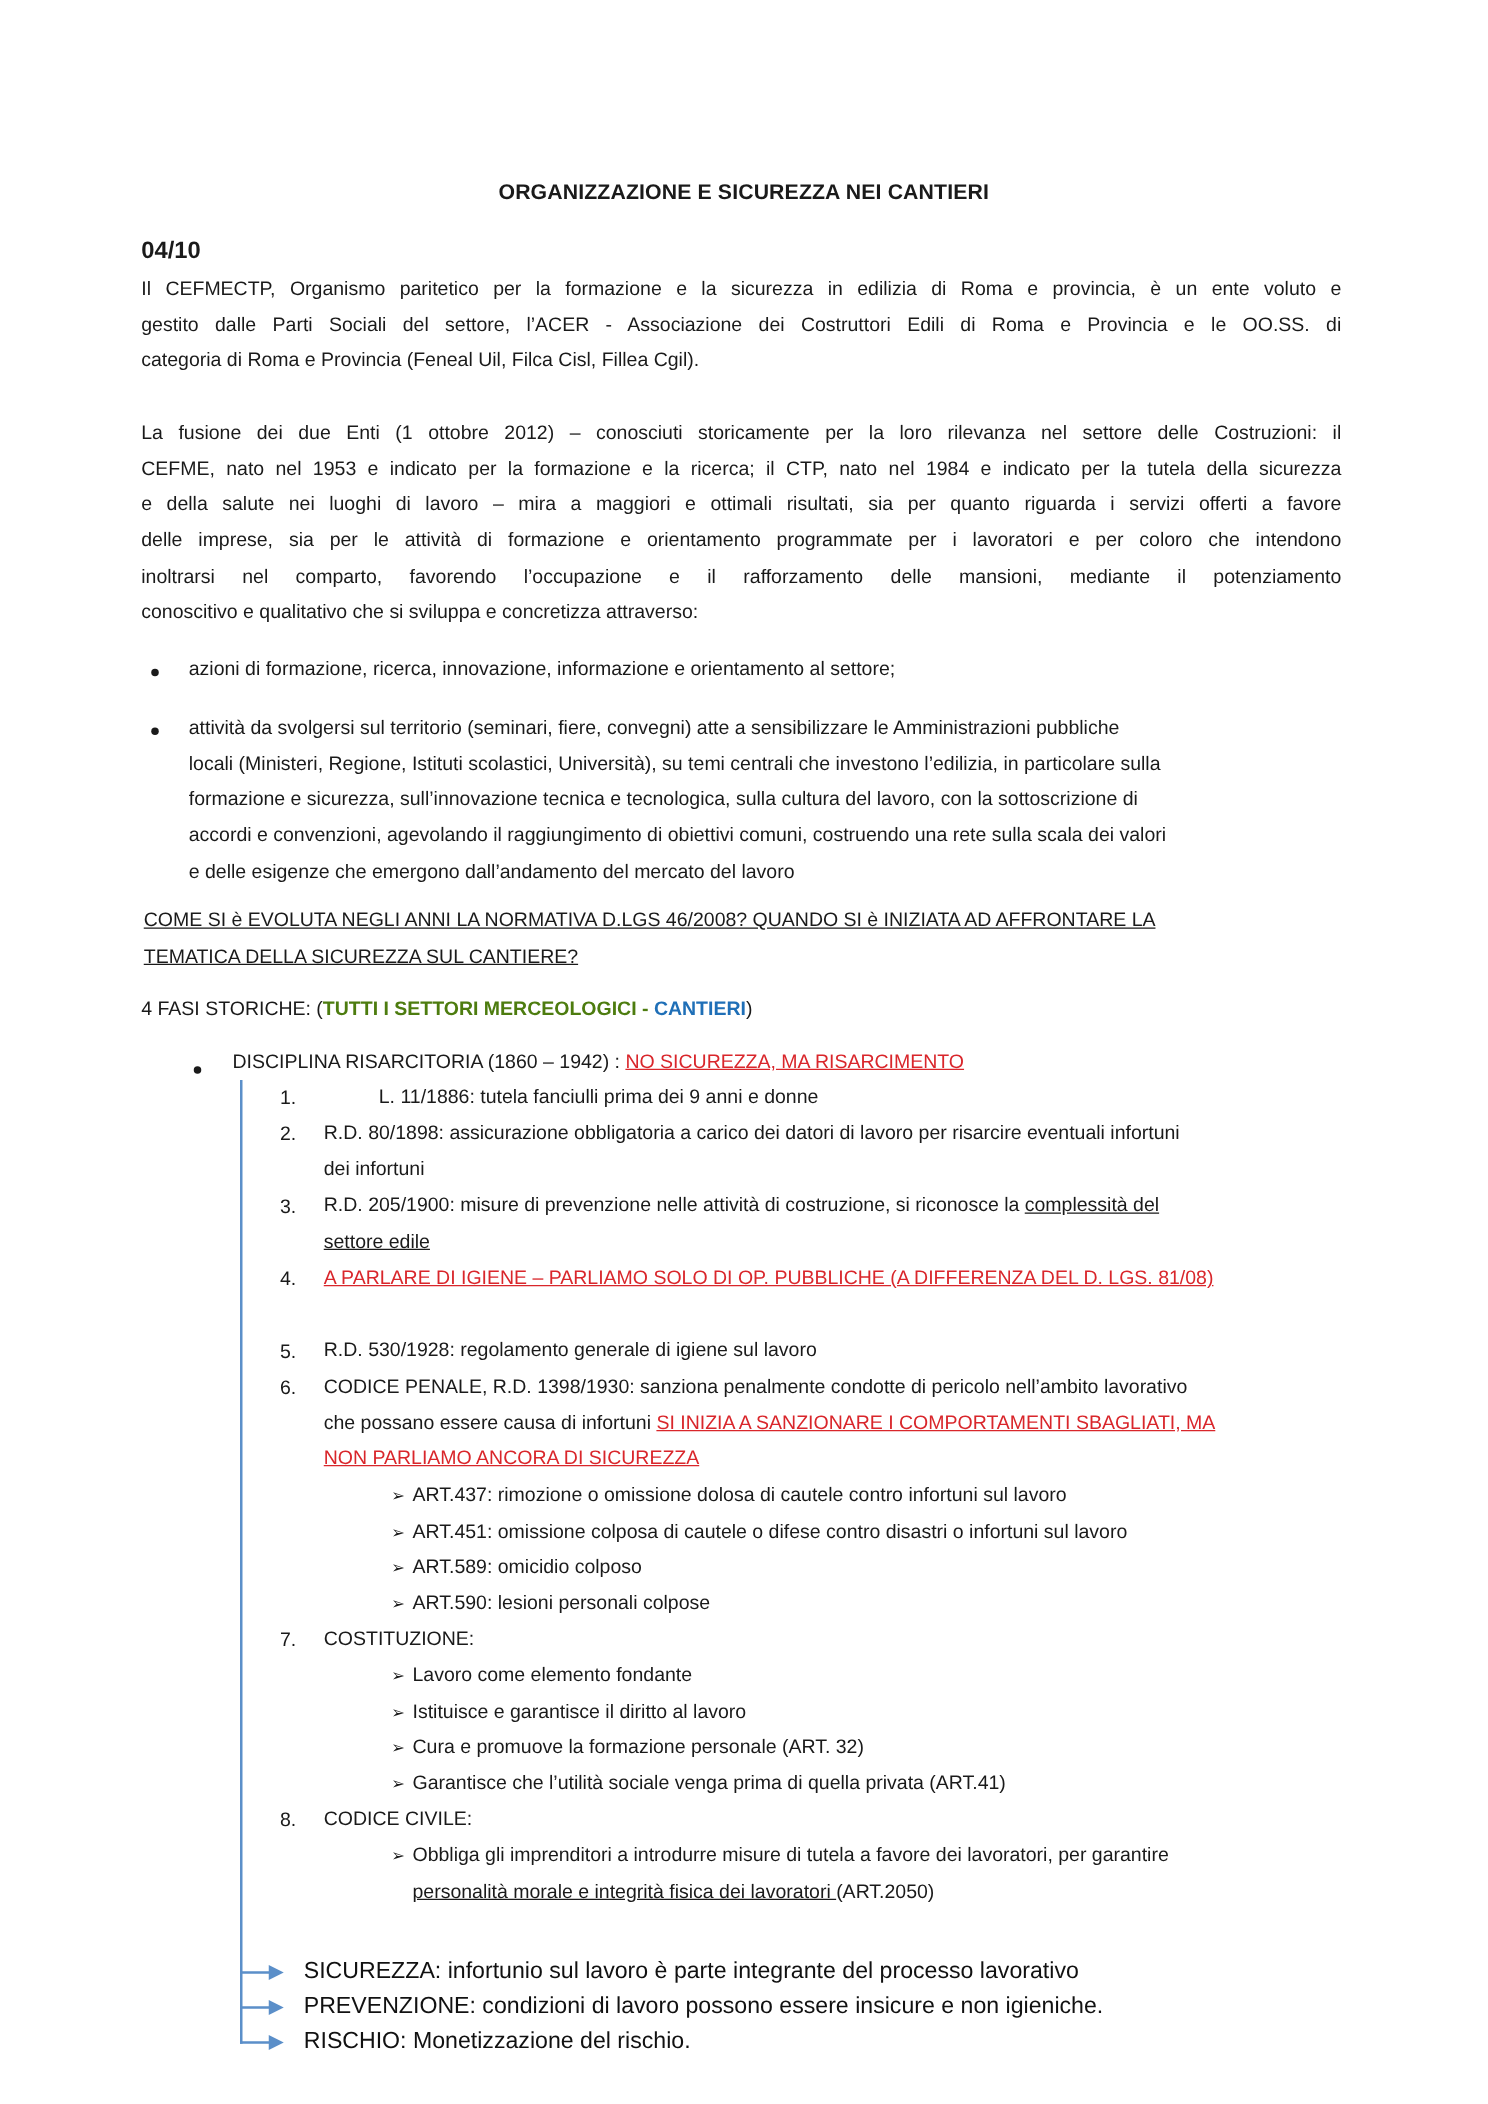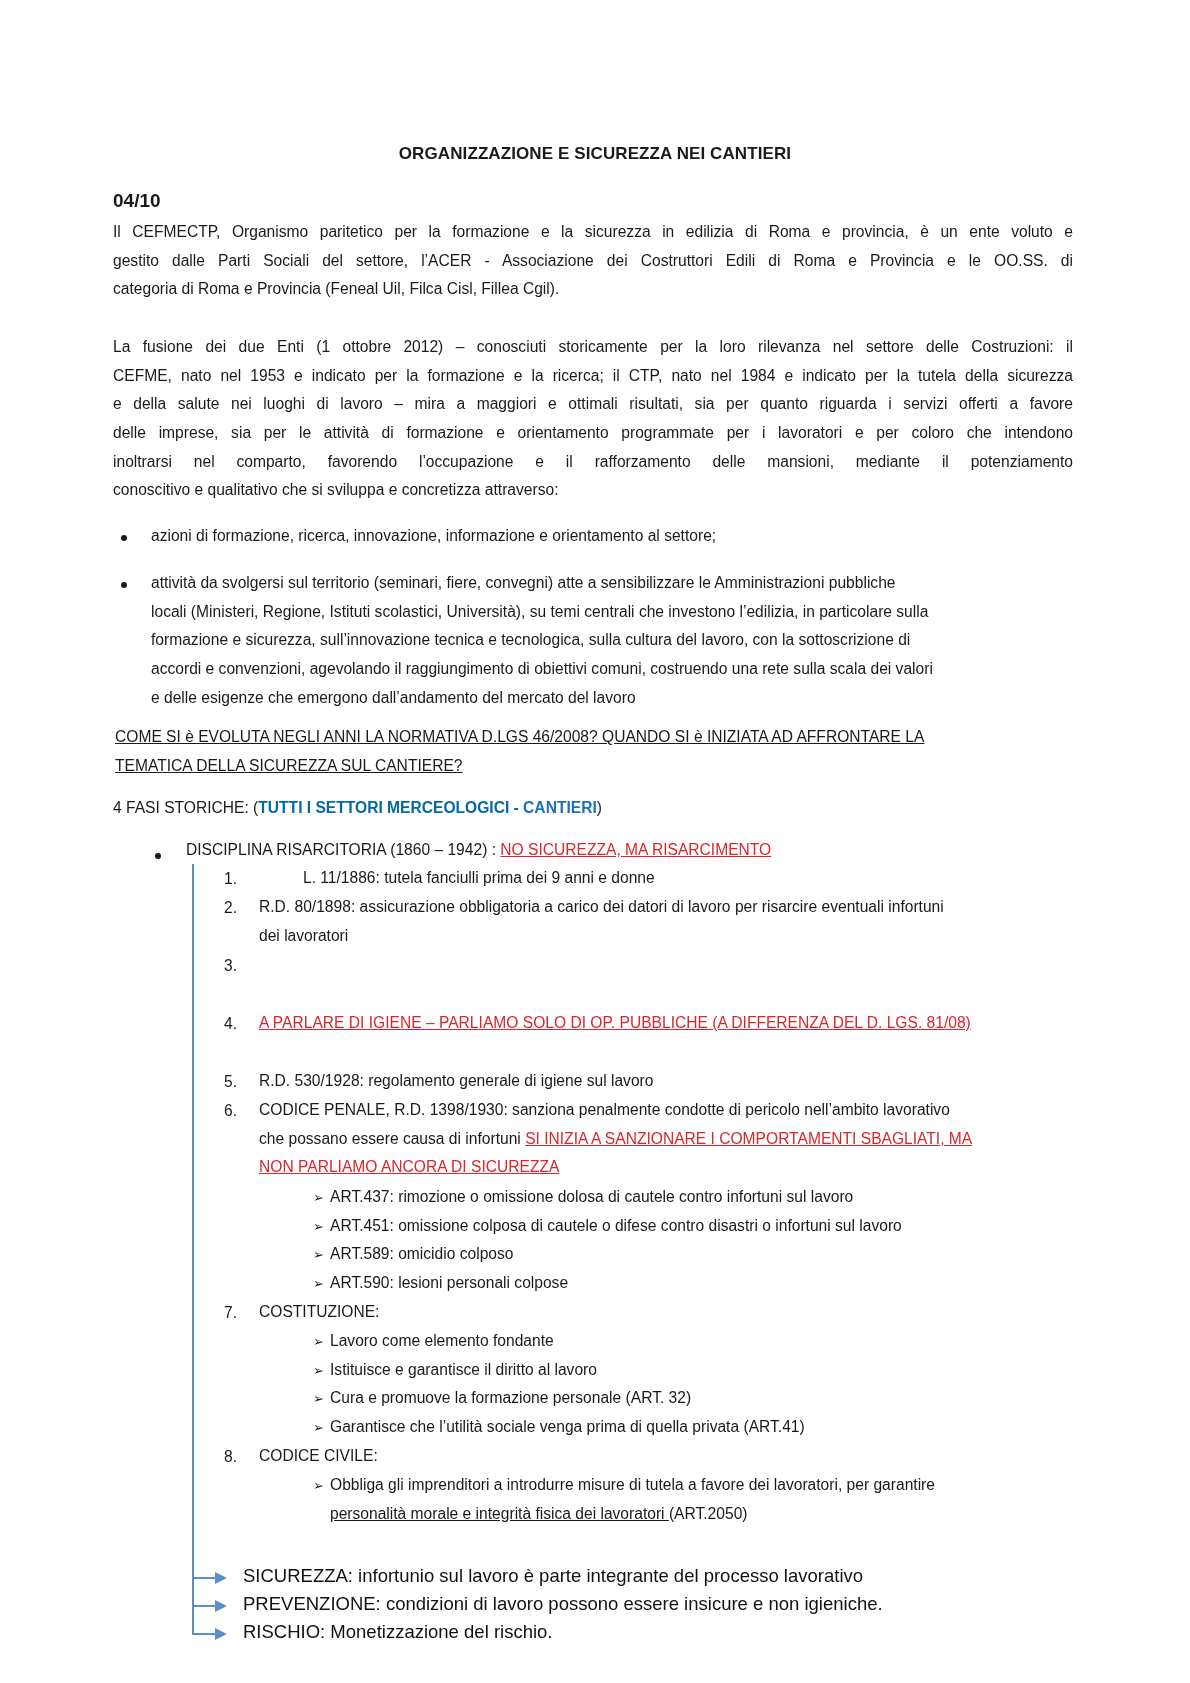--- a/index.html
+++ b/index.html
@@ -26,21 +26,21 @@
   }
   .bullet-text {
     position: absolute; left: 151px; width: 930px; font-size: 15.6px; line-height: 28.7px;
   }
   .bullet-text .ln { display: block; height: 28.7px; white-space: nowrap; }
   .question {
     position: absolute; left: 115px; font-size: 15.6px; line-height: 28.7px; text-decoration: underline;
   }
   .question .ln { display: block; height: 28.7px; white-space: nowrap; }
   .fasi { left: 113px; top: 799px; font-size: 15.6px; }
-  .green { color: #0369a1; font-weight: bold; }
+  .green { color: #4d7c0f; font-weight: bold; }
   .blue { color: #1f6fb7; font-weight: bold; }
   .red-u { color: #d9262b; text-decoration: underline; }
   .u { text-decoration: underline; }
   .lv1 { left: 186px; font-size: 15.6px; }
   .num { position: absolute; left: 224px; font-size: 15.6px; width: 24px; }
   .item { position: absolute; left: 259px; font-size: 15.6px; line-height: 28.7px; }
   .item .ln { display: block; height: 28.7px; white-space: nowrap; }
   .arrow-item { position: absolute; left: 313px; font-size: 15.6px; line-height: 28.7px; }
   .arrow-item .ln { display: block; height: 28.7px; white-space: nowrap; }
   .arrow-glyph { display: inline-block; width: 17px; font-size: 13px; }
@@ -107,24 +107,28 @@
   <div class="connector" style="top:864px; height:771px;"></div>
 
   <div class="num" style="top:870px;">1.</div>
   <div class="item" style="top:864px;margin-left:44px;">
     <span class="ln">L. 11/1886: tutela fanciulli prima dei 9 anni e donne</span>
   </div>
 
   <div class="num" style="top:899px;">2.</div>
   <div class="item" style="top:893px;">
     <span class="ln">R.D. 80/1898: assicurazione obbligatoria a carico dei datori di lavoro per risarcire eventuali infortuni</span>
-    <span class="ln">dei lavoratori</span>
+    <span class="ln">dei infortuni</span>
   </div>
 
   <div class="num" style="top:957px;">3.</div>
+  <div class="item" style="top:951px;">
+    <span class="ln"><span>R.D. 205/1900: misure di prevenzione nelle attività di costruzione, si riconosce la </span><span class="u">complessità del</span></span>
+    <span class="ln u">settore edile</span>
+  </div>
 
   <div class="num" style="top:1015px;">4.</div>
   <div class="item" style="top:1009px;">
     <span class="ln red-u">A PARLARE DI IGIENE – PARLIAMO SOLO DI OP. PUBBLICHE (A DIFFERENZA DEL D. LGS. 81/08)</span>
   </div>
 
   <div class="num" style="top:1073px;">5.</div>
   <div class="item" style="top:1067px;">
     <span class="ln">R.D. 530/1928: regolamento generale di igiene sul lavoro</span>
   </div>

